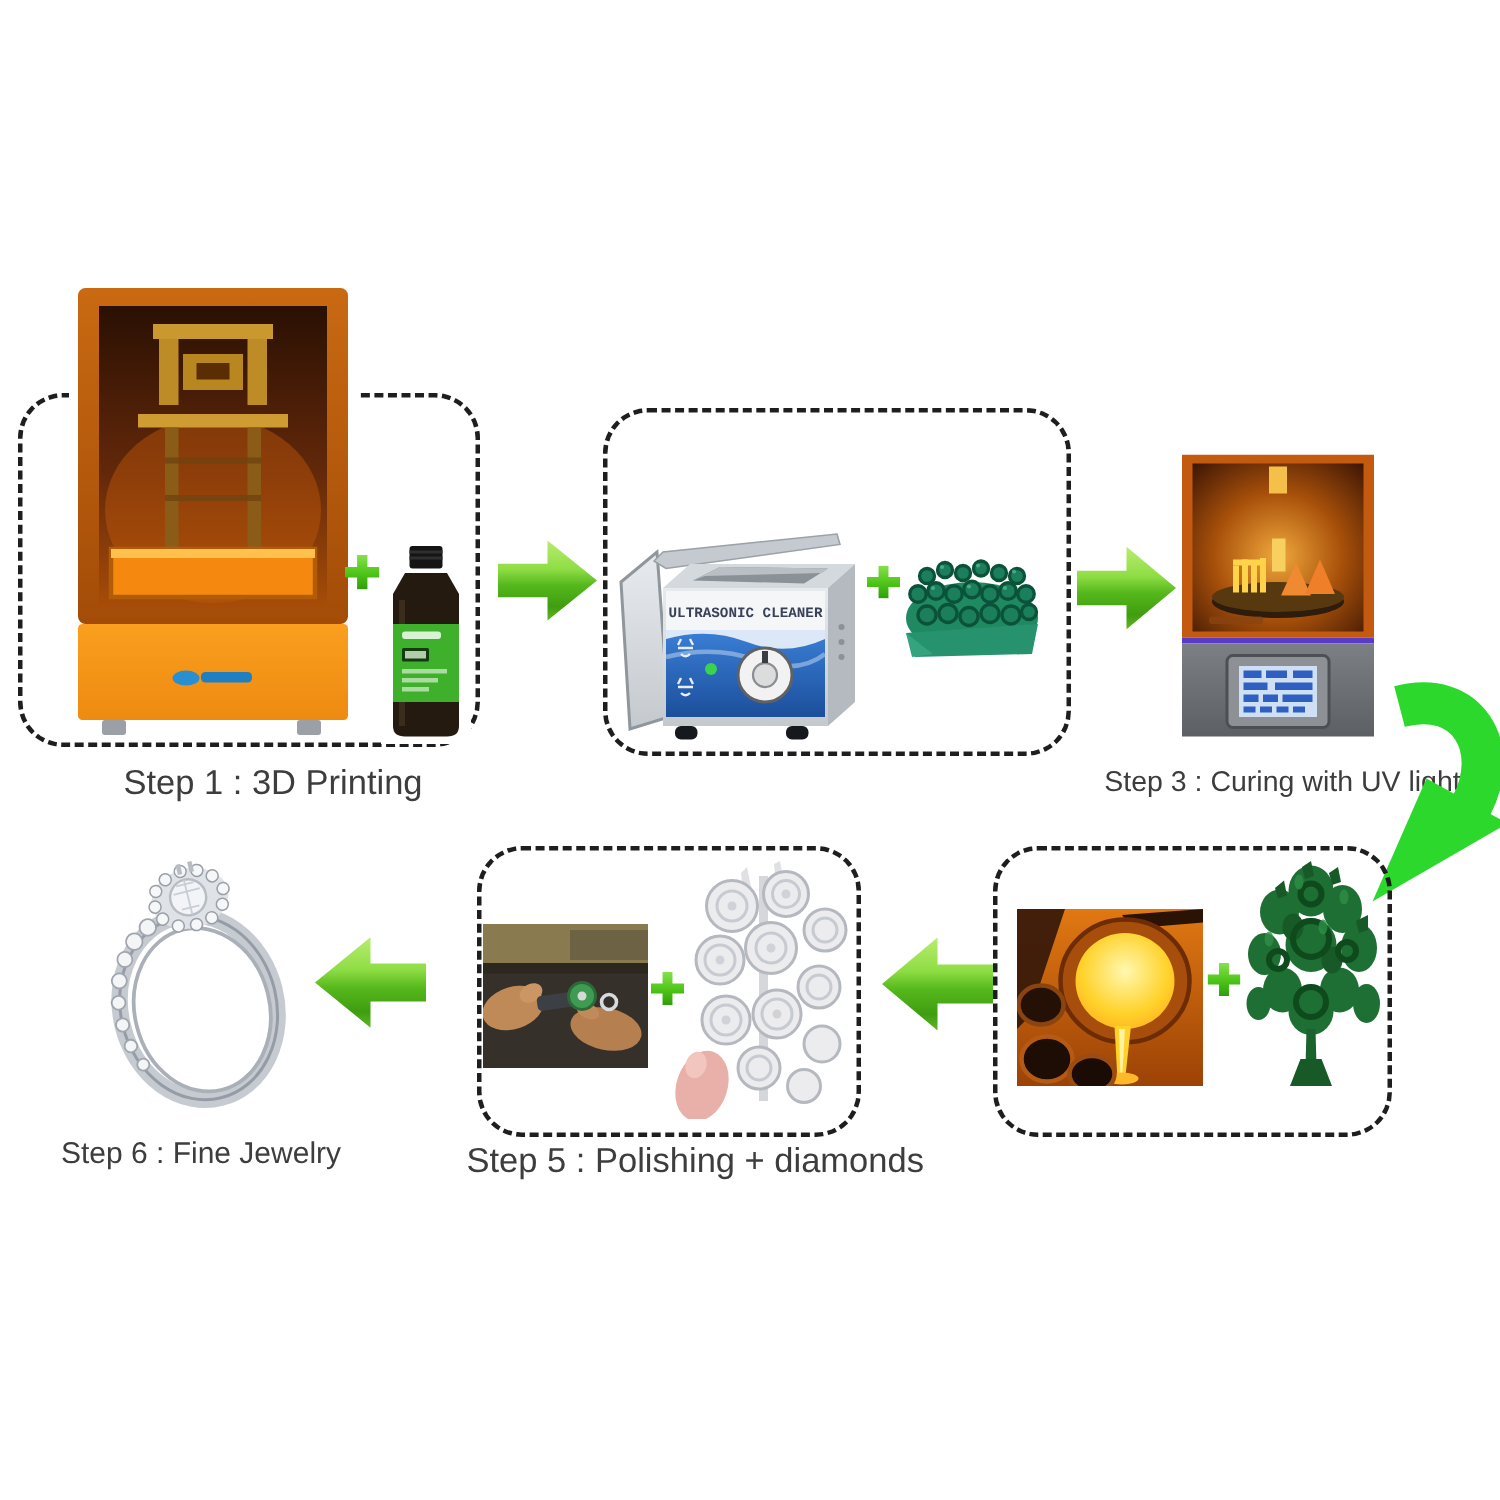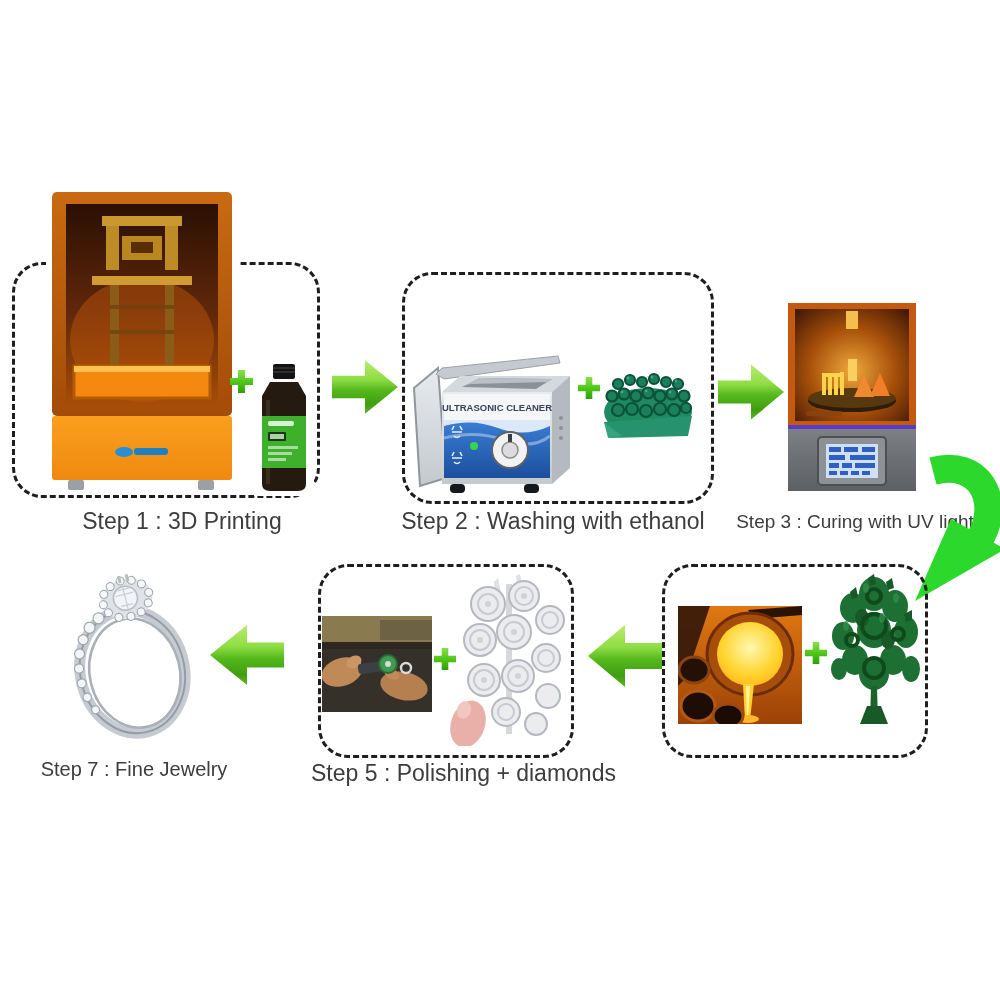--- a/index.html
+++ b/index.html
@@ -89,21 +89,21 @@
       <rect x="14" y="98" width="18" height="3" fill="#d8f0d0" opacity="0.7"></rect>
     </svg>
   </div>
 
   <div class="label" style="left:22px;top:508px;width:320px;font-size:23px;">Step 1 : 3D Printing</div>
 
   <div class="arrow" style="left:332px;top:356px;width:66px;height:62px;"></div>
 
   <div class="box" style="left:402px;top:272px;width:306px;height:226px;"></div>
 
-  <div class="photo" style="left:406px;top:326px;width:168px;height:168px;">
+  <div class="photo" style="left:406px;top:326px;width:168px;height:168px;font-family:Liberation Mono, monospace;">
     <svg width="168" height="168" viewBox="0 0 168 168">
       <defs>
         <linearGradient id="steelF" x1="0" y1="0" x2="0" y2="1">
           <stop offset="0" stop-color="#e8ebee"></stop>
             <stop offset="1" stop-color="#c4c9ce"></stop>
         </linearGradient>
         <linearGradient id="blueP" x1="0" y1="0" x2="0" y2="1">
           <stop offset="0" stop-color="#3a7fd6"></stop>
             <stop offset="1" stop-color="#1c4f9c"></stop>
         </linearGradient>
@@ -174,21 +174,20 @@
         <circle cx="26" cy="12" r="1.4"></circle>
           <circle cx="50" cy="11" r="1.4"></circle>
           <circle cx="74" cy="15" r="1.4"></circle>
         <circle cx="20" cy="26" r="1.4"></circle>
           <circle cx="44" cy="25" r="1.4"></circle>
           <circle cx="68" cy="26" r="1.4"></circle>
       </g>
     </svg>
   </div>
 
-  <div class="label" style="left:393px;top:508px;width:320px;font-size:23px;">Step 2 : Washing with ethanol</div>
 
   <div class="arrow" style="left:718px;top:360px;width:66px;height:64px;"></div>
 
   <div class="photo" style="left:788px;top:303px;width:128px;height:190px;">
     <svg width="128" height="190" viewBox="0 0 128 190">
       <defs>
         <radialGradient id="uvGlow" cx="0.5" cy="0.55" r="0.75">
           <stop offset="0" stop-color="#f0a83c"></stop>
             <stop offset="0.5" stop-color="#a8500a"></stop>
             <stop offset="1" stop-color="#3a1404"></stop>
@@ -426,15 +425,15 @@
           </g>
           <circle cx="89" cy="37" r="12" fill="#f2f4f8" stroke="#b8bdc4" stroke-width="1.6"></circle>
           <path d="M80,33 L98,33 M83,28 L95,28 M83,44 L95,44 M89,25 L89,49" stroke="#c9ced6" stroke-width="1.2"></path>
           <rect x="86" y="14" width="3" height="7" fill="#b8bdc4"></rect>
             <rect x="94" y="14" width="3" height="7" fill="#b8bdc4"></rect>
         </g>
       </g>
     </svg>
   </div>
 
-  <div class="label" style="left:14px;top:758px;width:240px;font-size:20px;">Step 7 : Fine Jewelry</div>
+  <div class="label" style="left:14px;top:758px;width:240px;font-size:20px;">Step 6 : Fine Jewelry</div>
 
 </div>
 
 </body></html>

